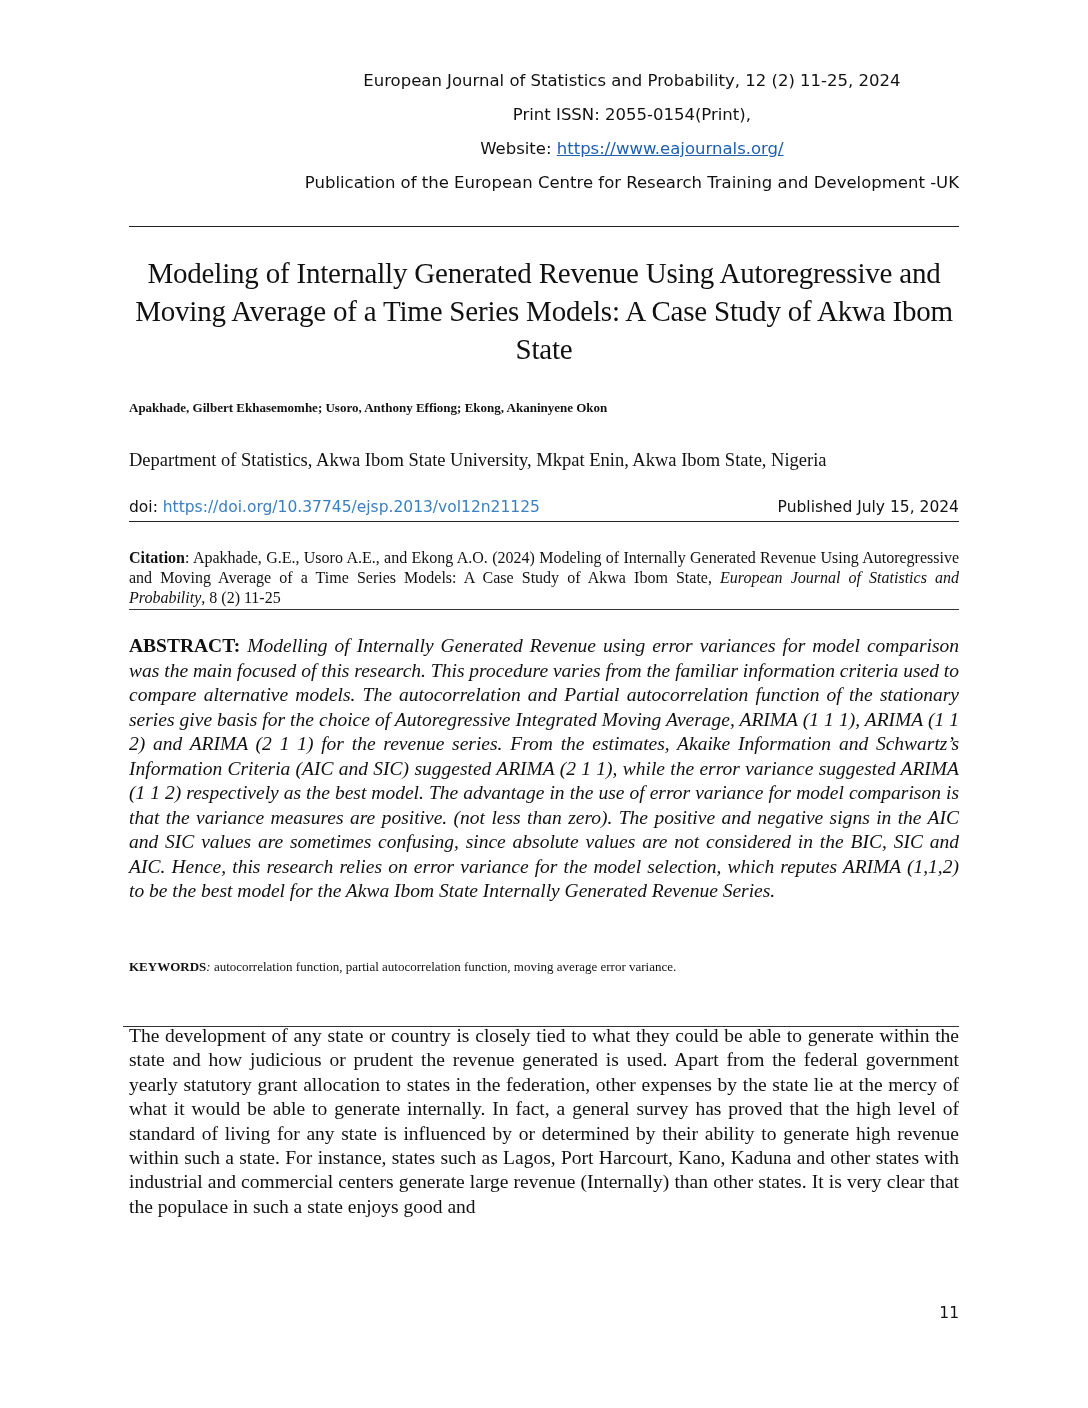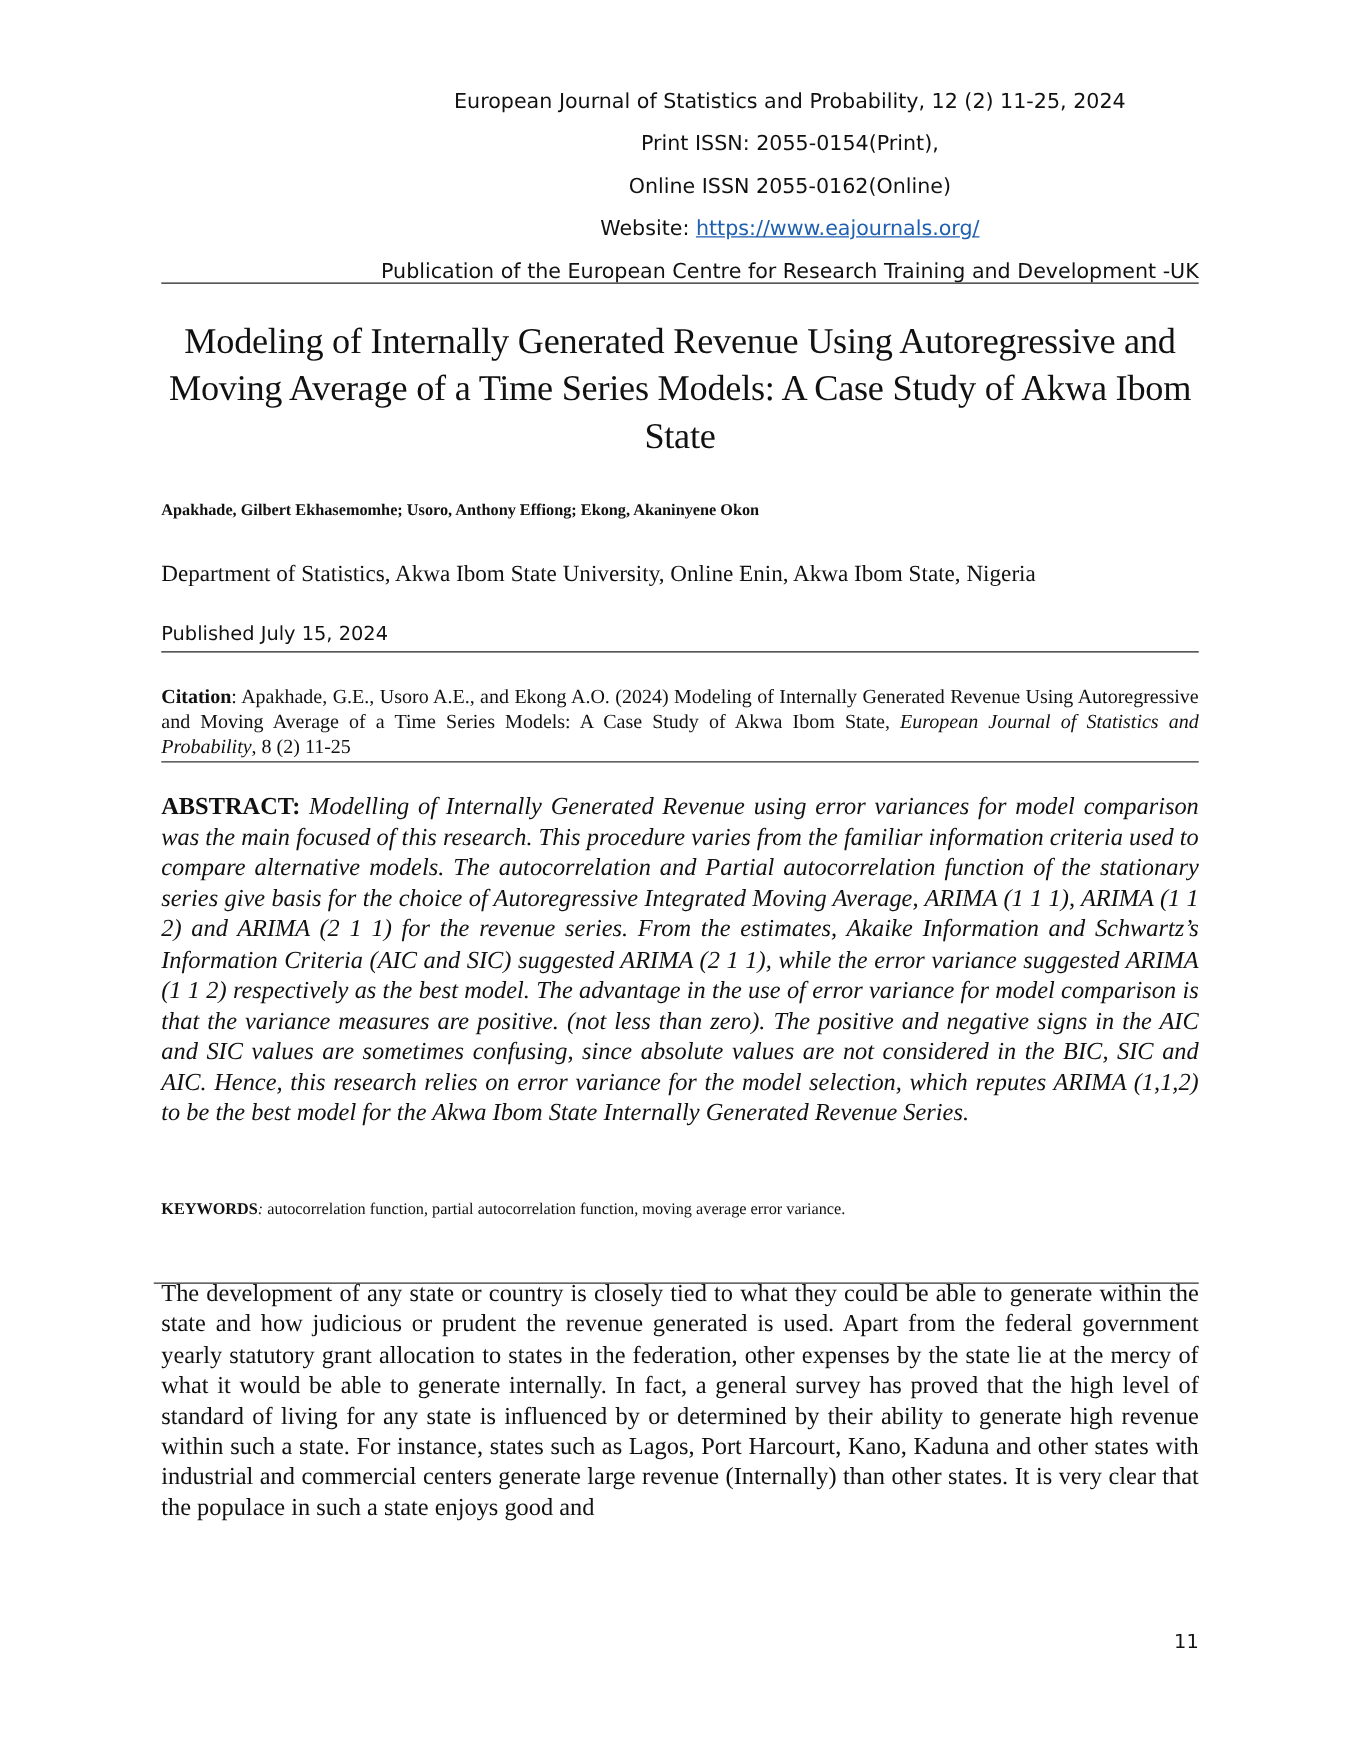--- a/index.html
+++ b/index.html
@@ -32,33 +32,35 @@
 
     .intro { position: absolute; left: 129px; width: 830px; top: 1024px; font-size: 19.5px; line-height: 24.4px; text-align: justify; }
     .page-num { position: absolute; right: 129px; top: 1304px; font-size: 15.5px; }
   </style>
 </head>
 <body>
 
 <div class="header sans">
   <span class="line">European Journal of Statistics and Probability, 12 (2) 11-25, 2024</span>
   <span class="line">Print ISSN: 2055-0154(Print),</span>
-  <span class="line">Online ISSN 2055-0162(Online)</span>
   <span class="line">
     <span>Website: </span><a class="link">https://www.eajournals.org/</a>
   </span>
   <span class="line">Publication of the European Centre for Research Training and Development -UK</span>
 </div>
 <div class="pub-rule"></div>
 
 <div class="title serif">Modeling of Internally Generated Revenue Using Autoregressive and Moving Average of a Time Series Models: A Case Study of Akwa Ibom State</div>
 <div class="authors serif">Apakhade, Gilbert Ekhasemomhe; Usoro, Anthony Effiong; Ekong, Akaninyene Okon</div>
-<div class="affil serif">Department of Statistics, Akwa Ibom State University, Online Enin, Akwa Ibom State, Nigeria</div>
+<div class="affil serif">Department of Statistics, Akwa Ibom State University, Mkpat Enin, Akwa Ibom State, Nigeria</div>
 
 <div class="doi-row sans">
+  <span>
+    <span>doi: </span><a class="doilink">https://doi.org/10.37745/ejsp.2013/vol12n21125</a>
+  </span>
   <span>Published July 15, 2024</span>
 </div>
 <div class="doi-rule"></div>
 
 <div class="citation serif">
   <b>Citation</b><span>: Apakhade, G.E., Usoro A.E., and Ekong A.O. (2024) Modeling of Internally Generated Revenue Using Autoregressive and Moving Average of a Time Series Models: A Case Study of Akwa Ibom State, </span><i>European Journal of Statistics and Probability</i><span>, 8 (2) 11-25</span>
 </div>
 <div class="cite-rule"></div>
 
 <div class="abstract serif">

